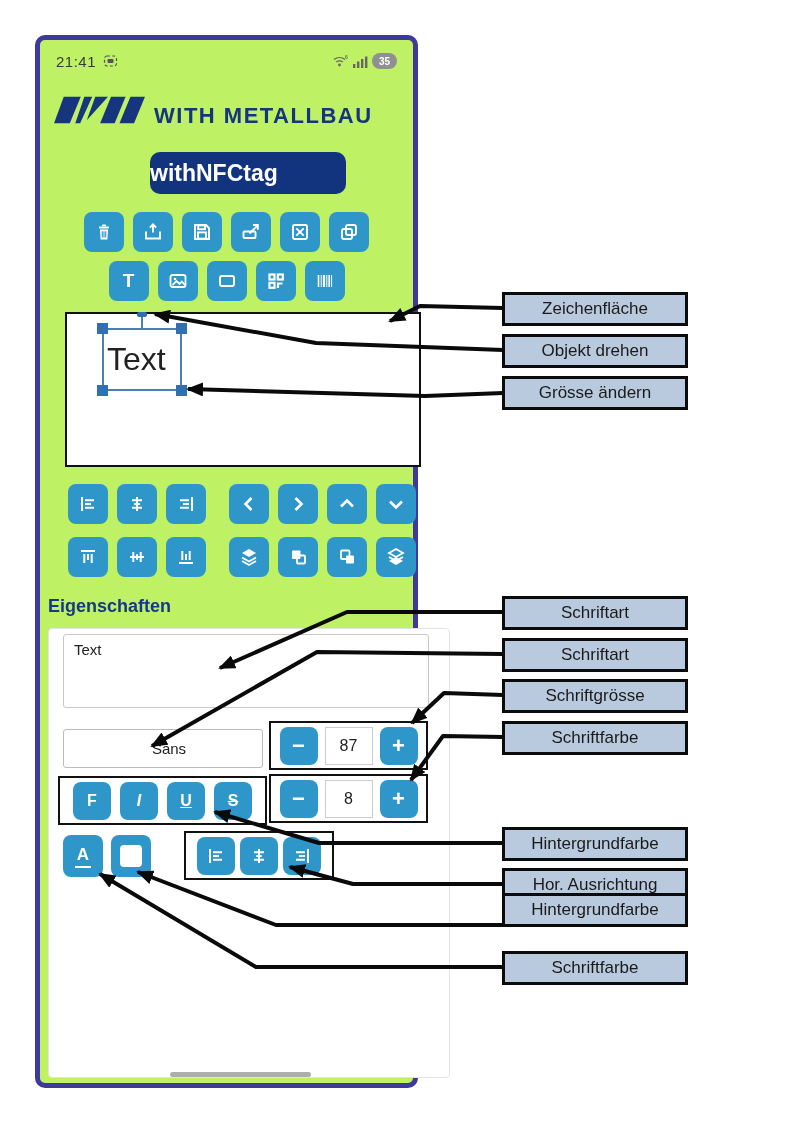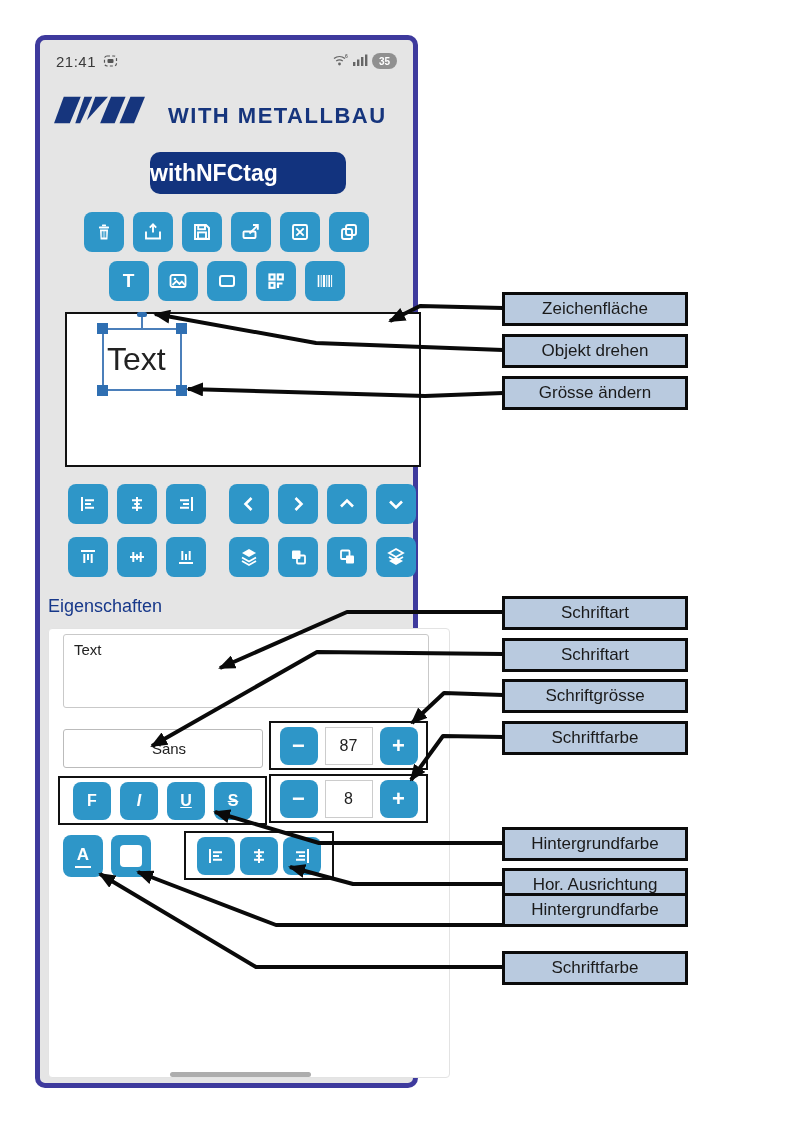--- a/index.html
+++ b/index.html
@@ -1,32 +1,32 @@
 <!DOCTYPE html>
 <html><head>
 <meta charset="utf-8">
 <style>
   * { margin:0; padding:0; box-sizing:border-box; }
   html,body { width:794px; height:1123px; background:#ffffff; font-family:"Liberation Sans", sans-serif; position:relative; overflow:hidden; }
 
   
   .phone { position:absolute; left:35px; top:35px; width:383px; height:1053px;
-           border:5px solid #3e3a9d; border-radius:10px; background:#e5e5e5; z-index:10; }
+           border:5px solid #3e3a9d; border-radius:10px; background:#bef264; z-index:10; }
   .phone-inner { position:relative; width:100%; height:100%; }
 
   
   .statusbar { position:absolute; left:0; top:10px; width:100%; height:22px; display:flex; align-items:center; padding:0 16px; color:#3a3a3a; }
   .sb-time { font-size:15px; letter-spacing:.5px; }
   .sb-left-ic { margin-left:7px; display:flex; align-items:center; }
-  .sb-right { margin-left:auto; display:flex; align-items:flex-start; gap:4px; }
+  .sb-right { margin-left:auto; display:flex; align-items:center; gap:4px; }
   .battery-pill { min-width:25px; height:16px; background:#909090; border-radius:9px; color:#fff; font-size:10px; font-weight:bold; display:flex; align-items:center; justify-content:center; padding:0 5px; }
 
   
   .logo-row { position:absolute; left:8px; top:42px; width:400px; height:52px; display:flex; align-items:flex-end; }
-  .brand-text { color:#16357d; font-weight:bold; font-size:22px; letter-spacing:1.5px; margin-left:20px; padding-bottom:5px; white-space:nowrap; }
+  .brand-text { color:#16357d; font-weight:bold; font-size:22px; letter-spacing:1.5px; margin-left:6px; padding-bottom:5px; white-space:nowrap; }
 
   .app-btn { position:absolute; left:110px; top:112px; width:196px; height:42px; background:#12337e; border-radius:10px;
              color:#fff; font-weight:bold; font-size:23px; display:flex; align-items:center; }
 
   
   .ibtn { width:40px; height:40px; background:#2e96c8; border-radius:8px; display:flex; align-items:center; justify-content:center; flex:0 0 auto; }
   .ibtn svg { display:block; }
   .btnrow { position:absolute; display:flex; gap:9px; }
   .row-t1 { top:172px; left:0; width:100%; justify-content:center; }
   .row-t2 { top:221px; left:0; width:100%; justify-content:center; }
@@ -40,21 +40,21 @@
   .canvas { position:absolute; left:25px; top:272px; width:356px; height:155px; background:#fff; border:2px solid #111; }
   .sel-obj { position:absolute; left:35px; top:14px; width:80px; height:63px; border:2px solid #4b7fba; }
   .sel-obj .txt { font-size:32px; color:#222; padding-left:3px; line-height:58px; }
   .handle { position:absolute; width:11px; height:11px; background:#2f6fb2; }
   .h-tl { left:-7px; top:-7px; } .h-tr { right:-7px; top:-7px; }
   .h-bl { left:-7px; bottom:-7px; } .h-br { right:-7px; bottom:-7px; }
   .rot-stem { position:absolute; left:calc(50% - 1px); top:-14px; width:2px; height:14px; background:#4b7fba; }
   .rot-knob { position:absolute; left:calc(50% - 5px); top:-18px; width:10px; height:5px; background:#2f6fb2; border-radius:2px; }
 
   
-  .props-heading { position:absolute; left:8px; top:556px; font-size:18px; font-weight:normal; color:#17388a; }
+  .props-heading { position:absolute; left:8px; top:556px; font-size:18px; font-weight:bold; color:#17388a; }
   .card { position:absolute; left:8px; top:588px; width:402px; height:450px; background:#fff; border:1px solid #e3e3e3; border-radius:4px; }
   .p-textarea { position:absolute; left:14px; top:5px; width:366px; height:74px; border:1px solid #c9c9c9; border-radius:3px;
                 resize:none; font-family:"Liberation Sans",sans-serif; font-size:15px; color:#222; padding:6px 10px; background:#fff; outline:none; }
   .p-input { position:absolute; left:14px; top:100px; width:200px; height:39px; border:1px solid #bbb; border-radius:3px;
              font-family:"Liberation Sans",sans-serif; font-size:15px; color:#222; padding-left:12px; background:#fff; outline:none;text-align:center; }
   .grp { position:absolute; border:2px solid #111; display:flex; align-items:center; justify-content:center; gap:7px; background:#fff; }
   .grp-size { left:220px; top:92px; width:159px; height:49px; }
   .grp-line { left:220px; top:145px; width:159px; height:49px; }
   .grp-fius { left:9px;  top:147px; width:209px; height:49px; gap:9px; }
   .grp-halign { left:135px; top:202px; width:150px; height:49px; gap:5px; }

